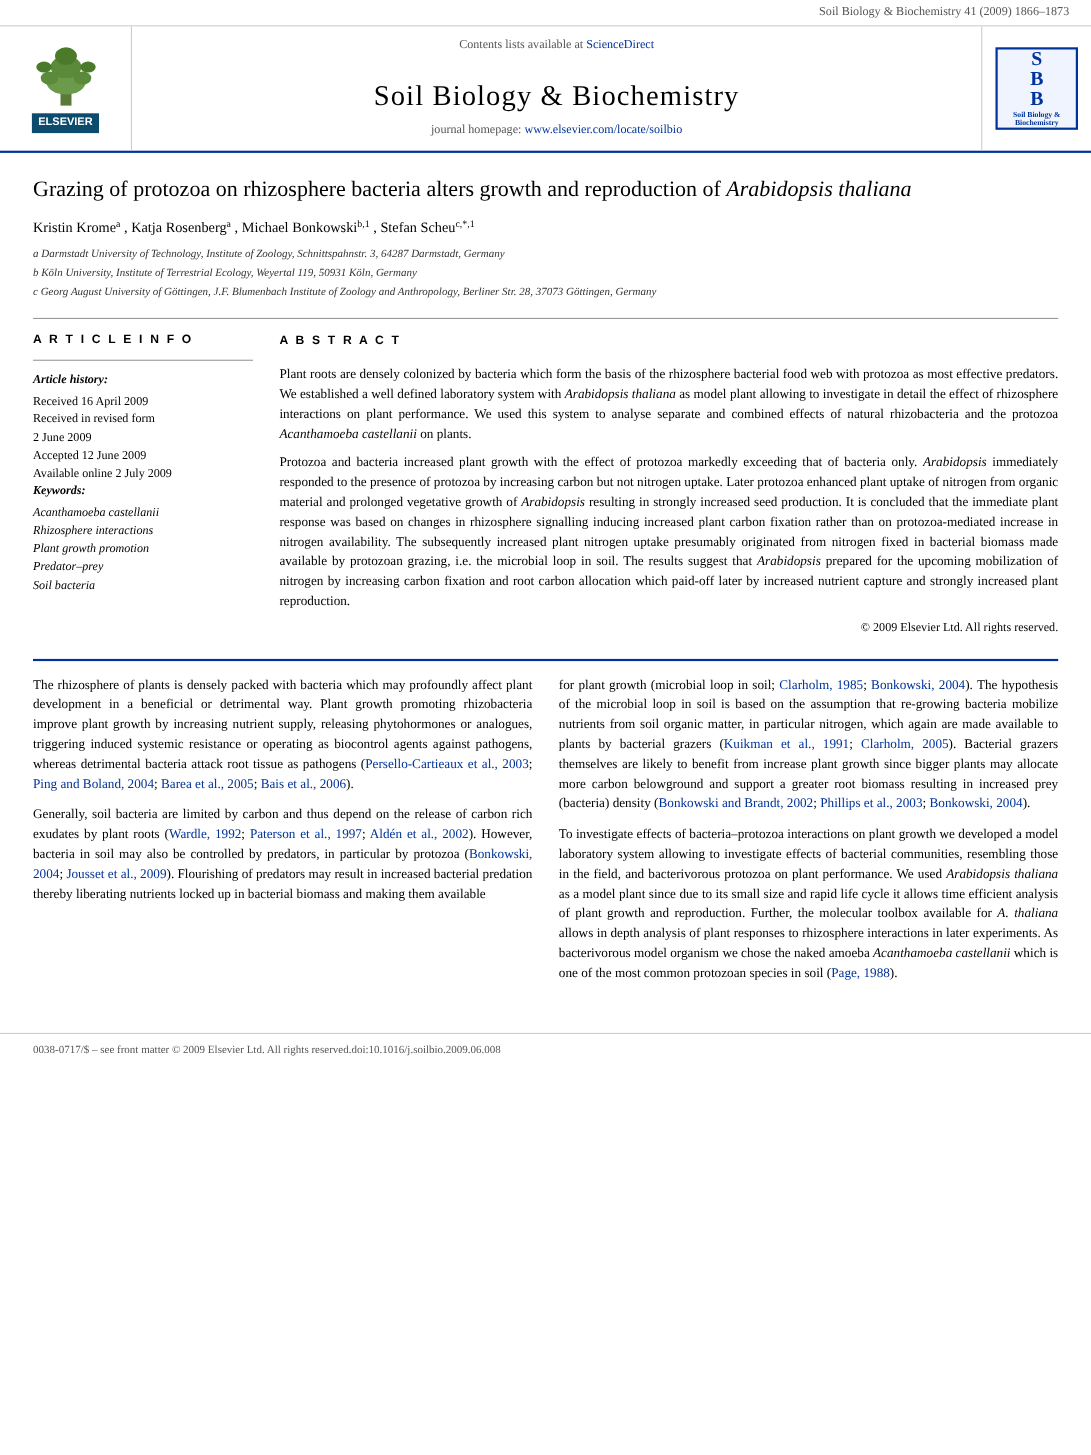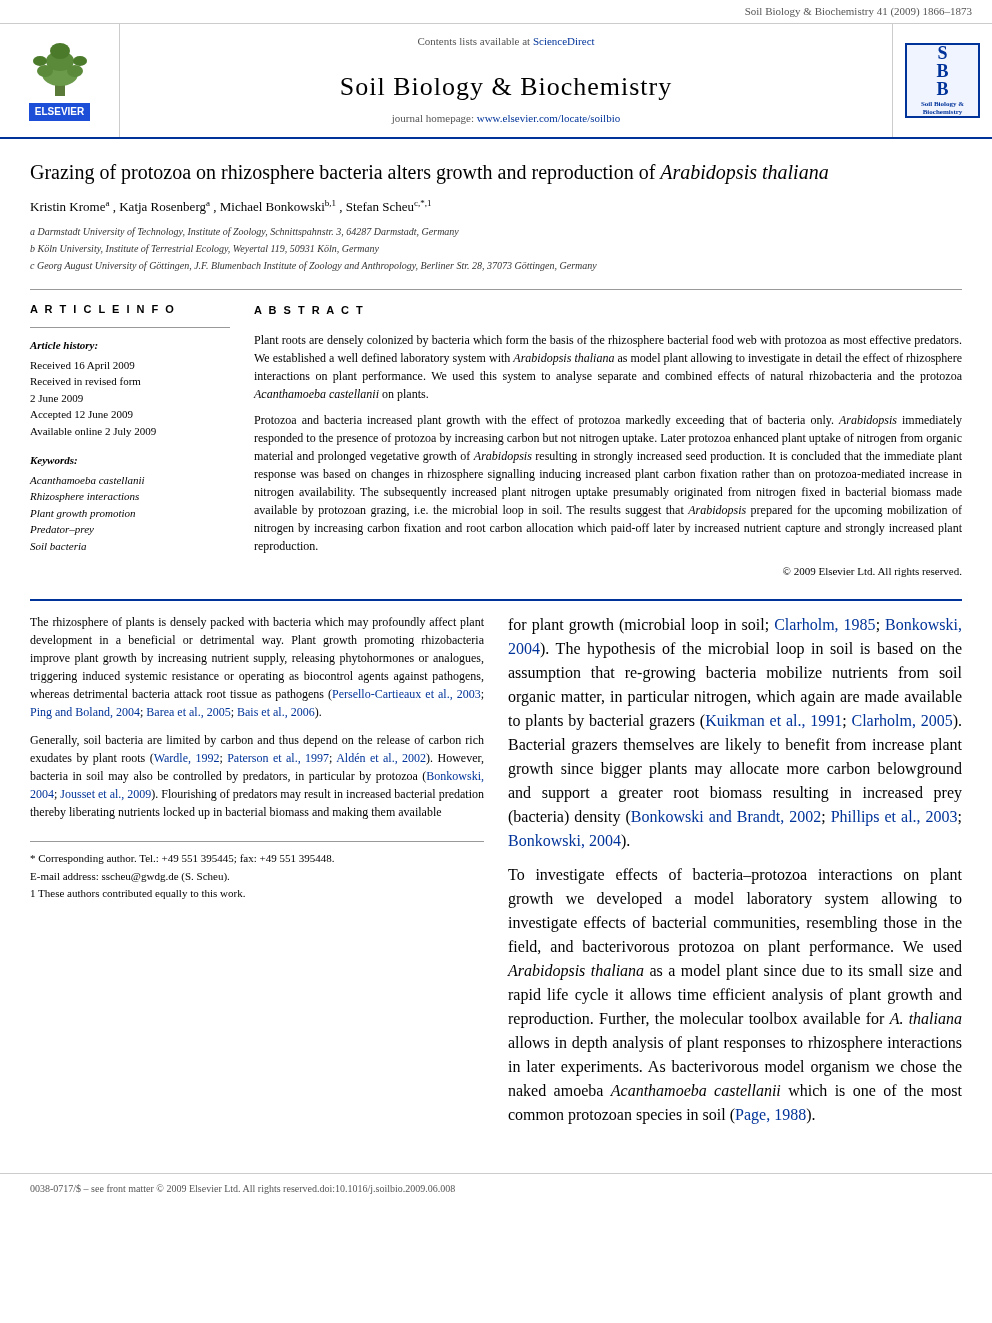--- a/index.html
+++ b/index.html
@@ -41,21 +41,21 @@
       display: flex;
       flex-direction: column;
       align-items: center;
       font-size: 10px;
     }
     .elsevier-tree {
       width: 80px;
       height: 60px;
     }
     .elsevier-label {
-      background: #1d4ed8;
+      background: #0c4a6e;
       color: white;
       padding: 2px 6px;
       font-size: 10px;
       font-weight: bold;
       margin-top: 4px;
       font-family: Arial, sans-serif;
     }
 
     .journal-header-center {
       flex: 1;
@@ -254,21 +254,21 @@
       gap: 24px;
     }
     .col-left {
       flex: 1;
       font-size: 12px;
       line-height: 1.5;
       text-align: justify;
     }
     .col-right {
       flex: 1;
-      font-size: 16px;
+      font-size: 12px;
       line-height: 1.5;
       text-align: justify;
     }
     .col-left p, .col-right p {
       margin-bottom: 10px;
     }
 
     .link-blue {
       color: #003399;
       text-decoration: none;
@@ -365,21 +365,21 @@
     <div class="article-info">
       <div class="info-section-title">A R T I C L E   I N F O</div>
       <hr class="hr-thin">
       <div class="info-subsection-title">Article history:</div>
       <div class="info-line">Received 16 April 2009</div>
       <div class="info-line">Received in revised form</div>
       <div class="info-line">2 June 2009</div>
       <div class="info-line">Accepted 12 June 2009</div>
       <div class="info-line">Available online 2 July 2009</div>
 
-      <div style="margin-top:14px;">
+      <div style="">
         <div class="info-subsection-title">Keywords:</div>
         <div class="info-keyword">Acanthamoeba castellanii</div>
         <div class="info-keyword">Rhizosphere interactions</div>
         <div class="info-keyword">Plant growth promotion</div>
         <div class="info-keyword">Predator–prey</div>
         <div class="info-keyword">Soil bacteria</div>
       </div>
     </div>
 
     <div class="abstract-section">
@@ -401,25 +401,20 @@
     <div class="two-col-text">
 
       <div class="col-left">
         <p>
           The rhizosphere of plants is densely packed with bacteria which may profoundly affect plant development in a beneficial or detrimental way. Plant growth promoting rhizobacteria improve plant growth by increasing nutrient supply, releasing phytohormones or analogues, triggering induced systemic resistance or operating as biocontrol agents against pathogens, whereas detrimental bacteria attack root tissue as pathogens (<a href="#" class="link-blue">Persello-Cartieaux et al., 2003</a>; <a href="#" class="link-blue">Ping and Boland, 2004</a>; <a href="#" class="link-blue">Barea et al., 2005</a>; <a href="#" class="link-blue">Bais et al., 2006</a>).
         </p>
         <p>
           Generally, soil bacteria are limited by carbon and thus depend on the release of carbon rich exudates by plant roots (<a href="#" class="link-blue">Wardle, 1992</a>; <a href="#" class="link-blue">Paterson et al., 1997</a>; <a href="#" class="link-blue">Aldén et al., 2002</a>). However, bacteria in soil may also be controlled by predators, in particular by protozoa (<a href="#" class="link-blue">Bonkowski, 2004</a>; <a href="#" class="link-blue">Jousset et al., 2009</a>). Flourishing of predators may result in increased bacterial predation thereby liberating nutrients locked up in bacterial biomass and making them available
         </p>
 
-        <div class="footer-notes">
-          <div>* Corresponding author. Tel.: +49 551 395445; fax: +49 551 395448.</div>
-          <div>E-mail address: sscheu@gwdg.de (S. Scheu).</div>
-          <div>1 These authors contributed equally to this work.</div>
-        </div>
       </div>
 
       <div class="col-right">
         <p>
           for plant growth (microbial loop in soil; <a href="#" class="link-blue">Clarholm, 1985</a>; <a href="#" class="link-blue">Bonkowski, 2004</a>). The hypothesis of the microbial loop in soil is based on the assumption that re-growing bacteria mobilize nutrients from soil organic matter, in particular nitrogen, which again are made available to plants by bacterial grazers (<a href="#" class="link-blue">Kuikman et al., 1991</a>; <a href="#" class="link-blue">Clarholm, 2005</a>). Bacterial grazers themselves are likely to benefit from increase plant growth since bigger plants may allocate more carbon belowground and support a greater root biomass resulting in increased prey (bacteria) density (<a href="#" class="link-blue">Bonkowski and Brandt, 2002</a>; <a href="#" class="link-blue">Phillips et al., 2003</a>; <a href="#" class="link-blue">Bonkowski, 2004</a>).
         </p>
         <p>
           To investigate effects of bacteria–protozoa interactions on plant growth we developed a model laboratory system allowing to investigate effects of bacterial communities, resembling those in the field, and bacterivorous protozoa on plant performance. We used <span class="italic">Arabidopsis thaliana</span> as a model plant since due to its small size and rapid life cycle it allows time efficient analysis of plant growth and reproduction. Further, the molecular toolbox available for <span class="italic">A. thaliana</span> allows in depth analysis of plant responses to rhizosphere interactions in later experiments. As bacterivorous model organism we chose the naked amoeba <span class="italic">Acanthamoeba castellanii</span> which is one of the most common protozoan species in soil (<a href="#" class="link-blue">Page, 1988</a>).
         </p>
       </div>

